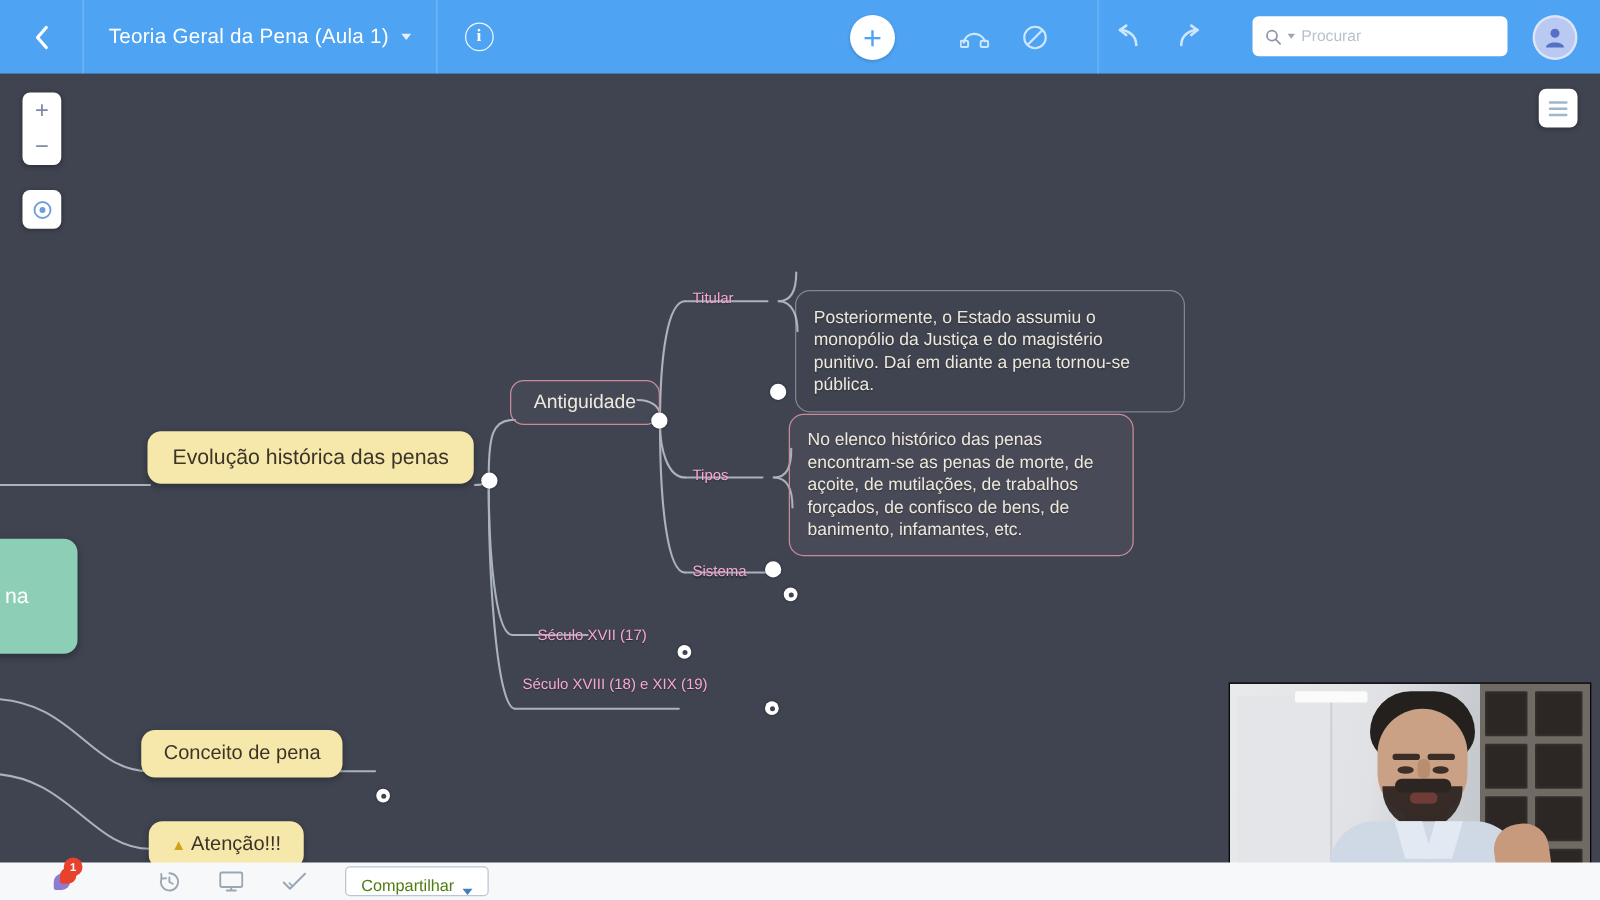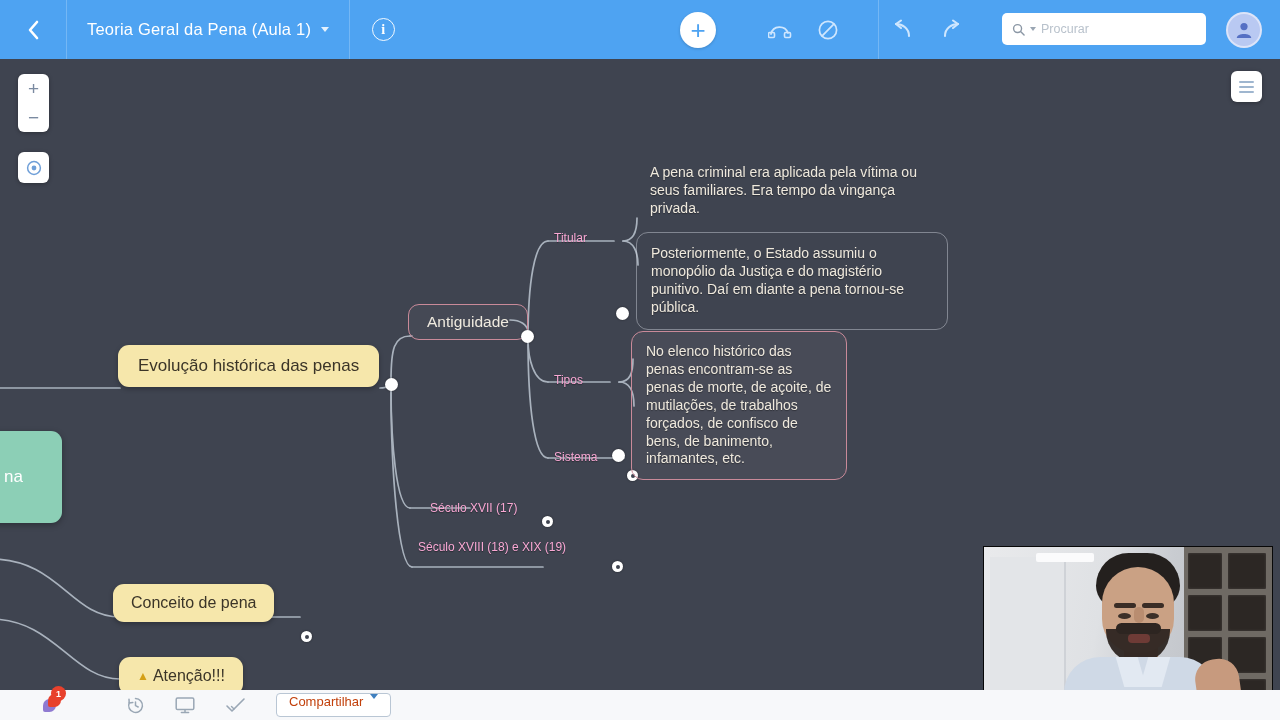--- a/index.html
+++ b/index.html
@@ -115,21 +115,21 @@
   .note {
     color: #efe9dd; font-size: 14px; line-height: 1.28; width: 292px;
     text-shadow: 0 1px 1px rgba(0,0,0,.35);
   }
   .note.boxed {
     border: 1px solid rgba(210,215,225,.45); border-radius: 12px;
     padding: 12px 14px; width: 312px;
   }
   .note.redboxed {
     border: 1.6px solid #c98a99; border-radius: 12px; background: rgba(200,170,185,.07);
-    padding: 11px 14px; width: 216px;
+    padding: 11px 14px; width: 276px;
   }
   .dot {
     position: absolute; width: 13px; height: 13px; border-radius: 50%;
     background: #fff; box-shadow: 0 0 2px rgba(0,0,0,.5);
   }
   .dot.ring {
     width: 11px; height: 11px; background: #fff;
     box-shadow: 0 0 2px rgba(0,0,0,.5); display: flex; align-items: center; justify-content: center;
   }
   .dot.ring::after { content: ''; width: 4px; height: 4px; border-radius: 50%; background: #3f4450; }
@@ -172,22 +172,22 @@
     width: 50px; height: 30px; display: flex; align-items: center; justify-content: center;
     position: relative; cursor: pointer;
   }
   .bb-badge {
     position: absolute; top: -4px; left: 27px; min-width: 15px; height: 15px;
     background: #e8412c; color: #fff; border-radius: 50%; font-size: 9px;
     display: flex; align-items: center; justify-content: center; font-weight: bold;
   }
   .share-btn {
     margin-left: 16px; height: 24px; border: 1px solid #b9c6d4; border-radius: 4px;
-    display: flex; align-items: flex-start; gap: 7px; padding: 0 12px;
-    color: #c2410c; font-size: 13px; cursor: pointer; background: #fff;
+    display: flex; align-items: flex-end; gap: 7px; padding: 0 12px;
+    color: #4d7c0f; font-size: 13px; cursor: pointer; background: #fff;
   }
   .bubble-a { width: 13px; height: 13px; border-radius: 50% 50% 50% 2px; background: #8f7ad1; }
   .bubble-b { width: 13px; height: 13px; border-radius: 50% 50% 50% 2px; background: #e8412c; position: absolute; left: 24px; top: 4px; }
 </style>
 </head>
 <body>
 
 <div id="app">
 
   <div class="topbar">
@@ -356,23 +356,20 @@
     <div class="node" style="left:554px; top:314px;">
       <div class="plainlabel">Tipos</div>
     </div>
     <div class="dot" style="left:612px; top:390px;"></div>
 
     <div class="node" style="left:554px; top:391px;">
       <div class="plainlabel">Sistema</div>
     </div>
     <div class="dot ring" style="left:627px; top:411px;"></div>
 
-    <div class="node" style="left:650px; top:105px;">
-      <div class="note">A pena criminal era aplicada pela vítima ou seus familiares. Era tempo da vingança privada.</div>
-    </div>
 
     <div class="node" style="left:636px; top:173px;">
       <div class="note boxed">Posteriormente, o Estado assumiu o monopólio da Justiça e do magistério punitivo. Daí em diante a pena tornou-se pública.</div>
     </div>
 
     <div class="node" style="left:631px; top:272px;">
       <div class="note redboxed">No elenco histórico das penas encontram-se as penas de morte, de açoite, de mutilações, de trabalhos forçados, de confisco de bens, de banimento, infamantes, etc.</div>
     </div>
   </div>
 

